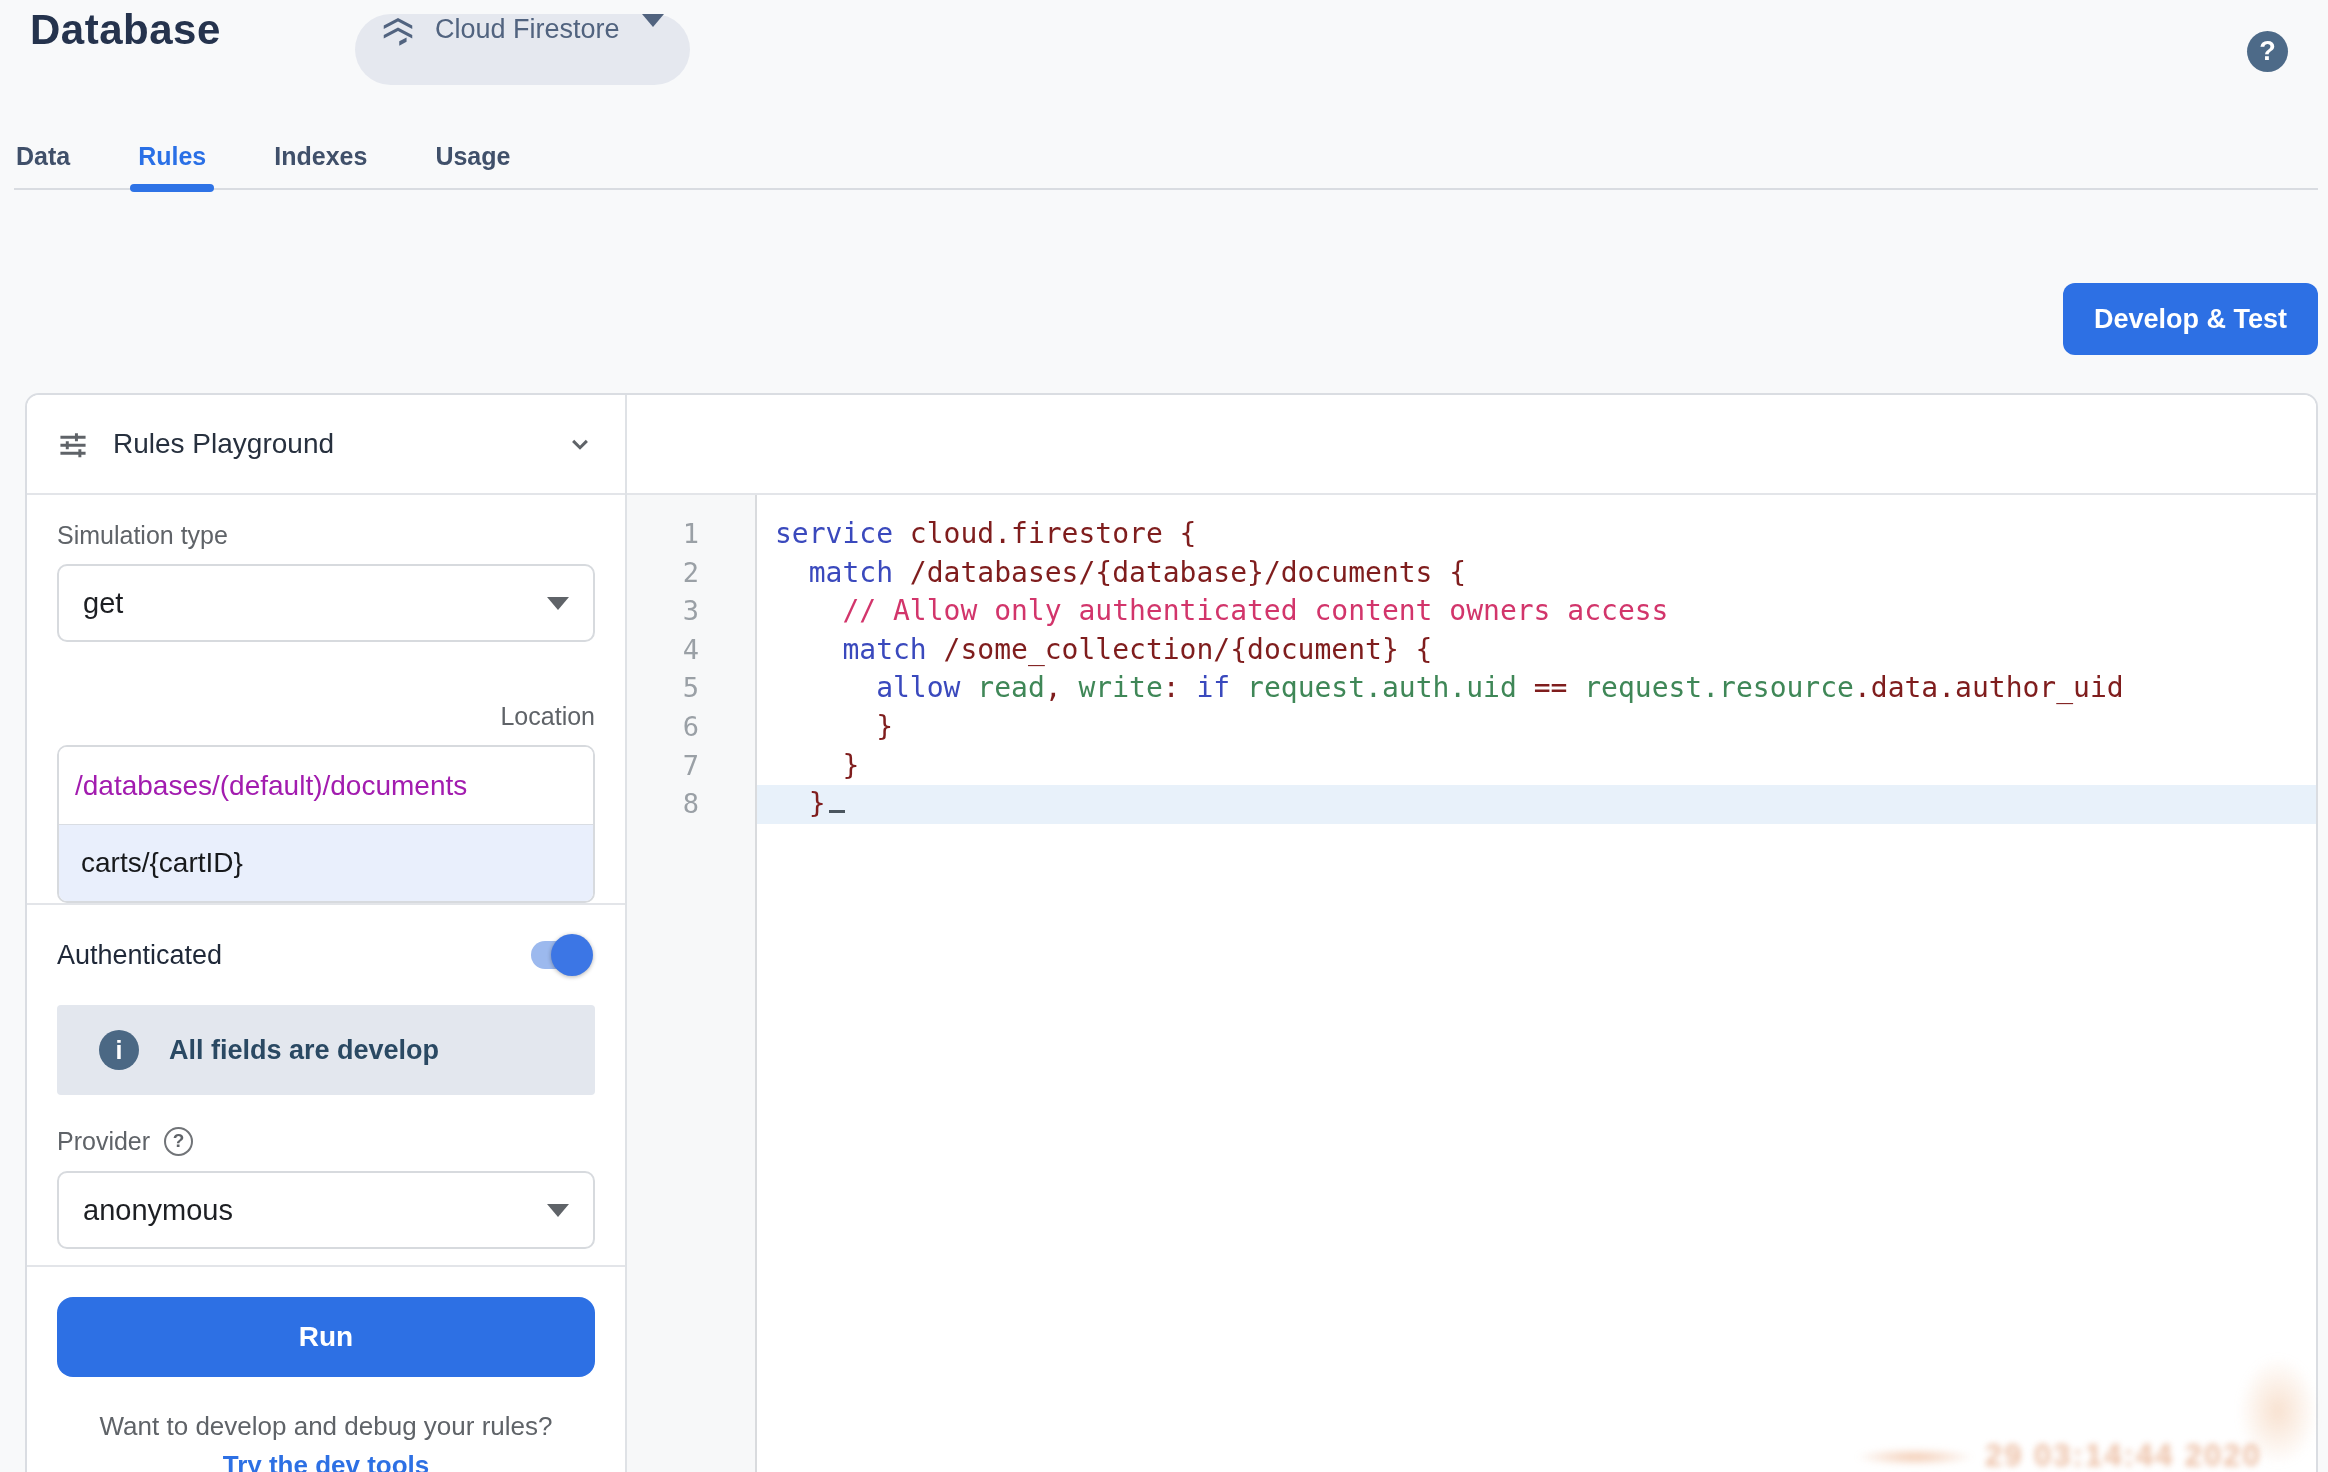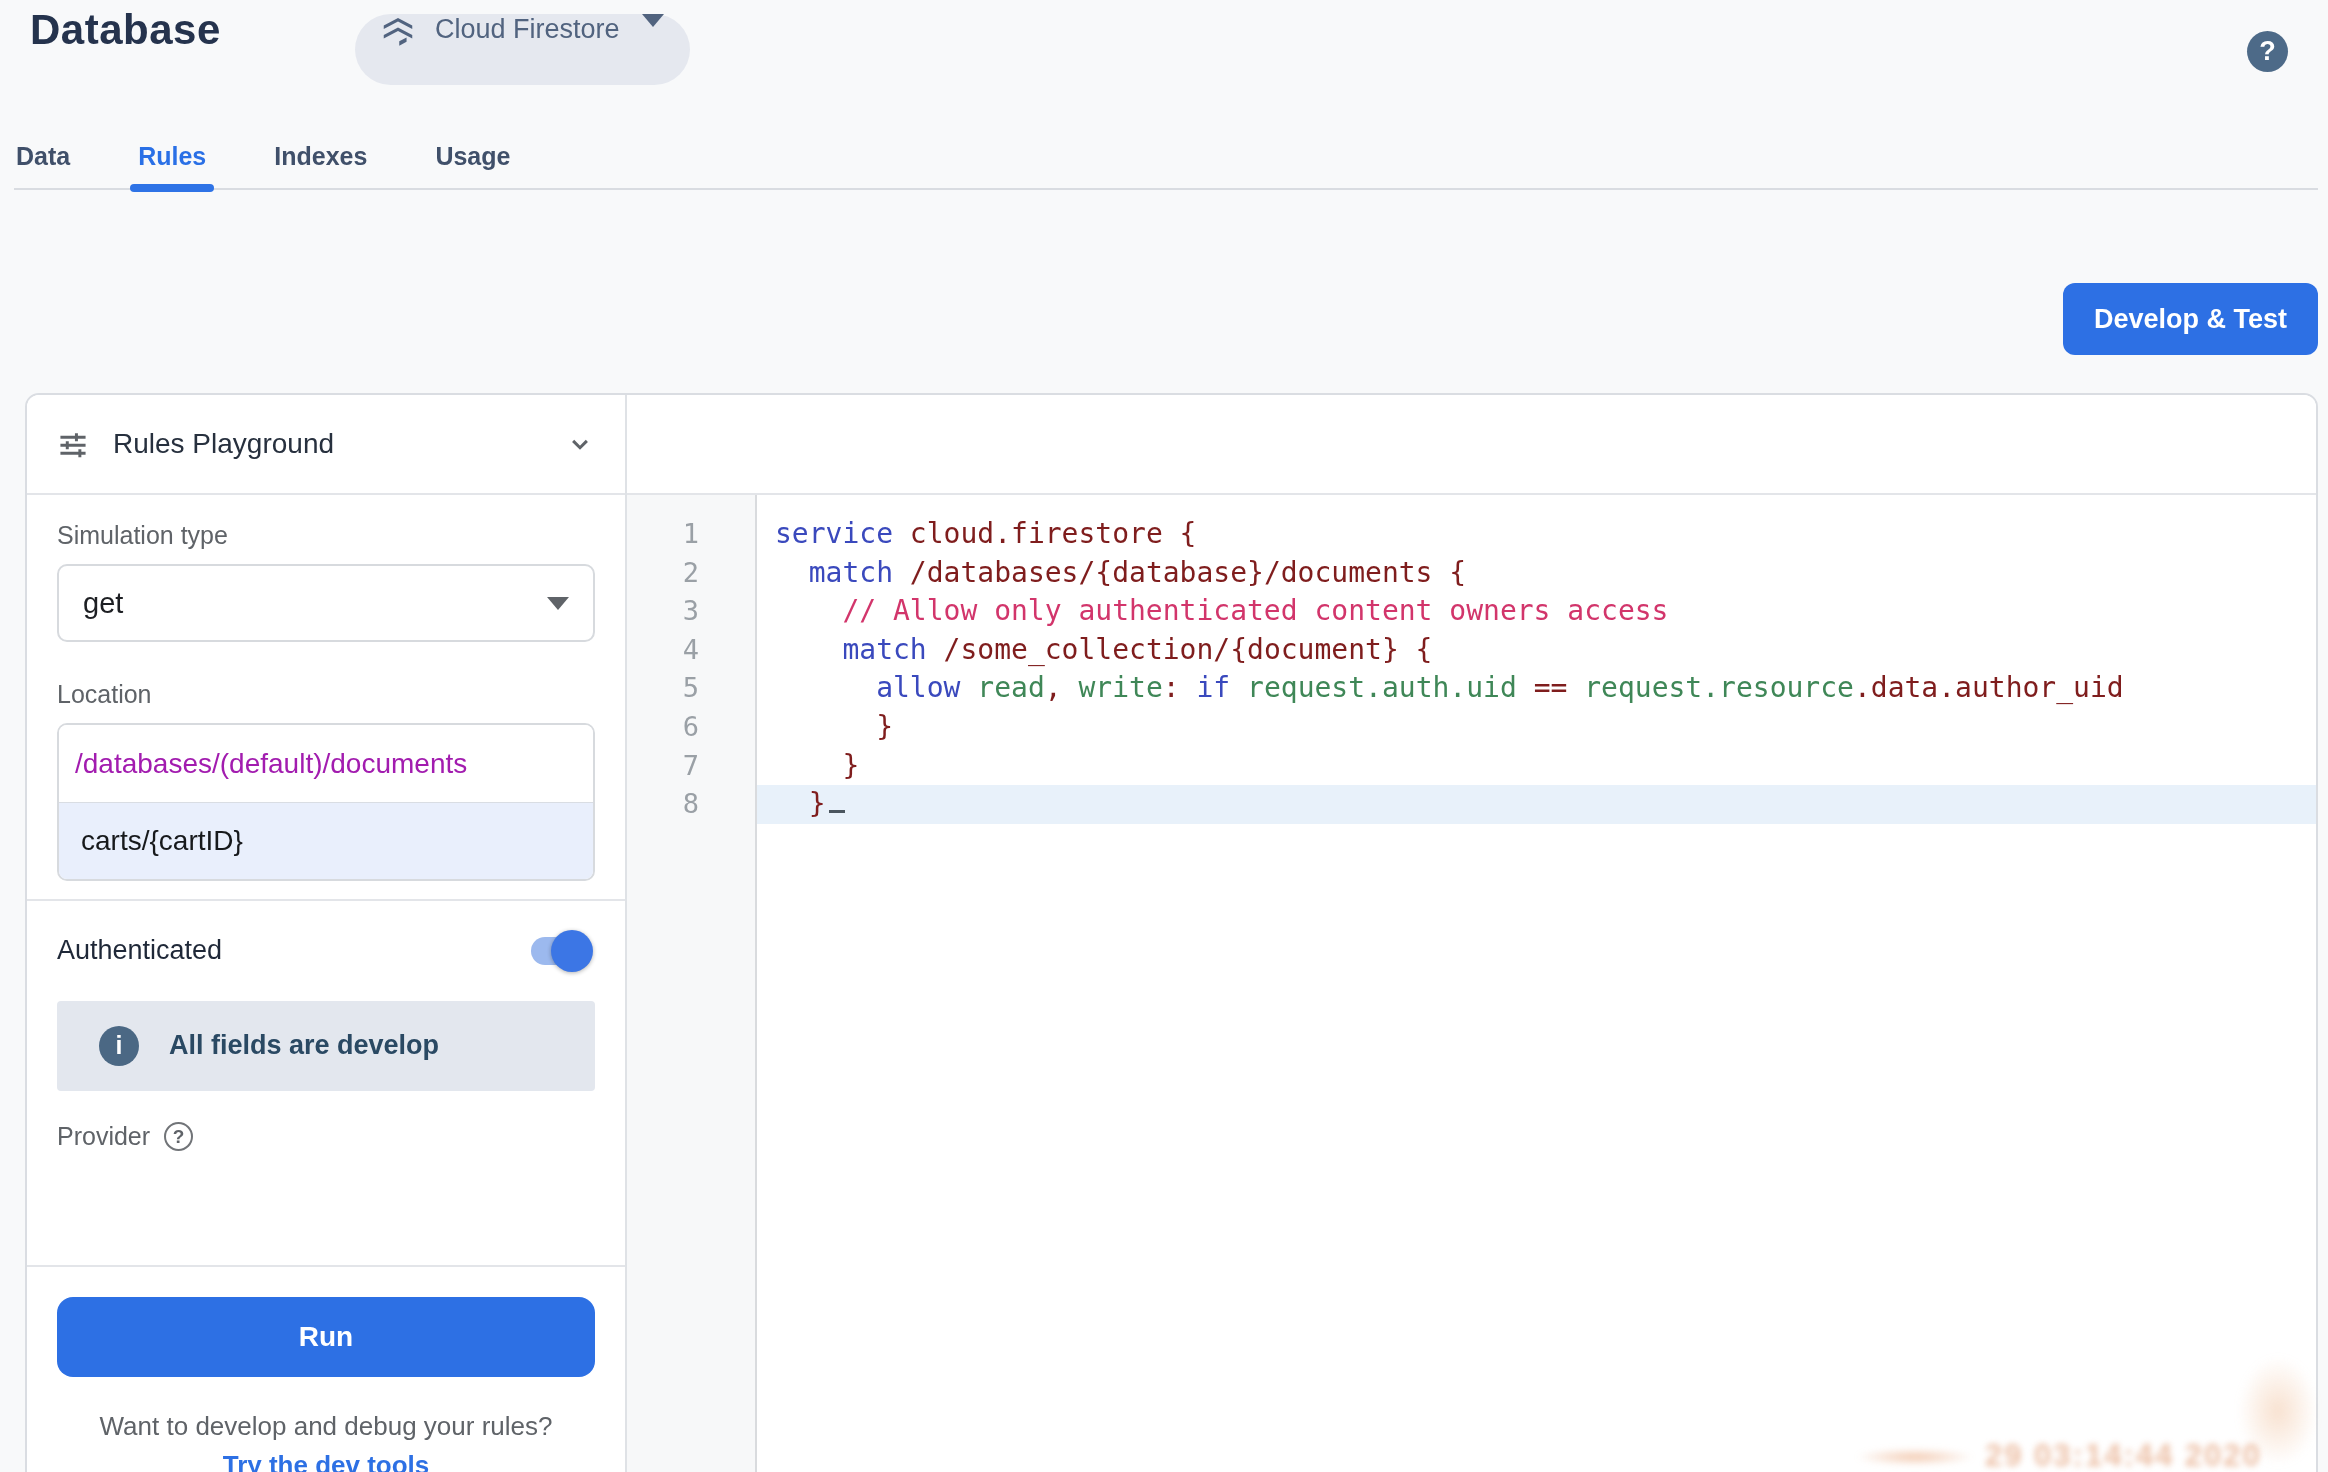--- a/index.html
+++ b/index.html
@@ -36,21 +36,21 @@
   .panel-header { height:100px; min-height:100px; padding:0 30px; display:flex; align-items:center; border-bottom:2px solid #e3e5e9; }
   .panel-title { font-size:28px; color:#27303e; margin-left:24px; flex:1; }
   .sec { border-bottom:2px solid #e3e5e9; }
   .sec1 { height:412px; padding:26px 30px 0; }
   .sec2 { height:372px; padding:26px 30px 0; }
   .sec3 { padding:30px 30px 0; border-bottom:none; }
   .field-label { font-size:25px; color:#5f6368; display:block; }
   .select { position:relative; margin-top:14px; height:78px; border:2px solid #d7dade; border-radius:10px;
             display:flex; align-items:center; padding:0 24px; font-size:29px; color:#1d1f23; cursor:pointer; background:#fff; }
   .select .caret { position:absolute; right:24px; width:0; height:0; border-left:11px solid transparent; border-right:11px solid transparent; border-top:13px solid #5f6368; }
-  .loc-label { margin-top:38px; }
+  .loc-label { margin-top:60px;text-align:right; }
   .locbox { margin-top:14px; border:2px solid #d7dade; border-radius:10px; overflow:hidden; }
   .locrow { height:77px; display:flex; align-items:center; padding:0 22px; font-size:28px; }
   .locrow.placeholder { color:#a21caf; background:#fff;padding-left:16px; }
   .locrow.value { color:#17191c; background:#e9effc; border-top:1px solid #d9dde3; }
 
   .authrow { height:48px; display:flex; align-items:center; justify-content:space-between; }
   .auth-label { font-size:27px; color:#1f2838; }
   .toggle { position:relative; width:58px; height:28px; border-radius:14px; background:#9cb9ee; margin-right:6px; cursor:pointer; }
   .toggle .thumb { position:absolute; right:-4px; top:-7px; width:42px; height:42px; border-radius:50%; background:#3c76e5; box-shadow:0 1px 4px rgba(0,0,0,.3); }
 
@@ -167,20 +167,24 @@
         </div>
 
         <div class="infobox">
           <i class="infoicon">i</i>
           <span class="infotext">All fields are develop</span>
         </div>
 
         <div class="label-row">
           <label class="field-label">Provider</label>
           <span class="qicon">?</span>
+        </div>
+        <div class="select">
+          <span>anonymous</span>
+          <span class="caret"></span>
         </div>
       </div>
 
       <div class="sec sec3">
         <button class="run">Run</button>
         <p class="devq">Want to develop and debug your rules?</p>
         <a class="devlink">Try the dev tools</a>
       </div>
     </aside>
 

